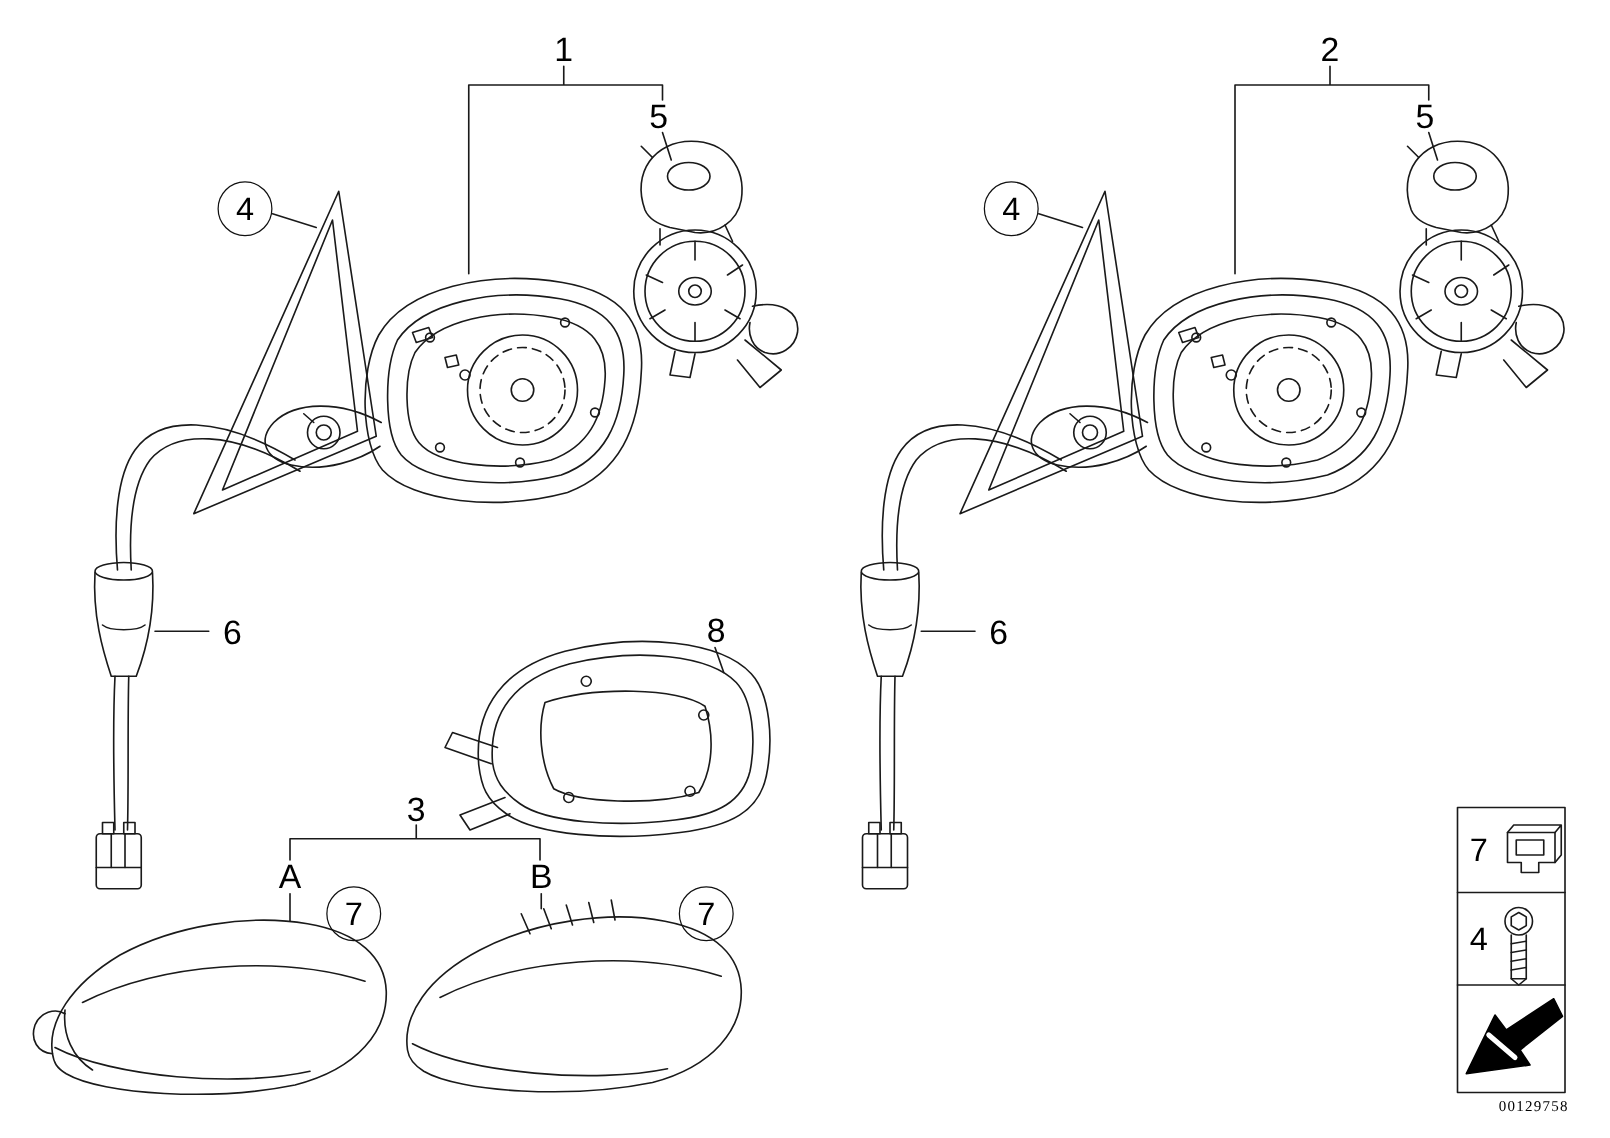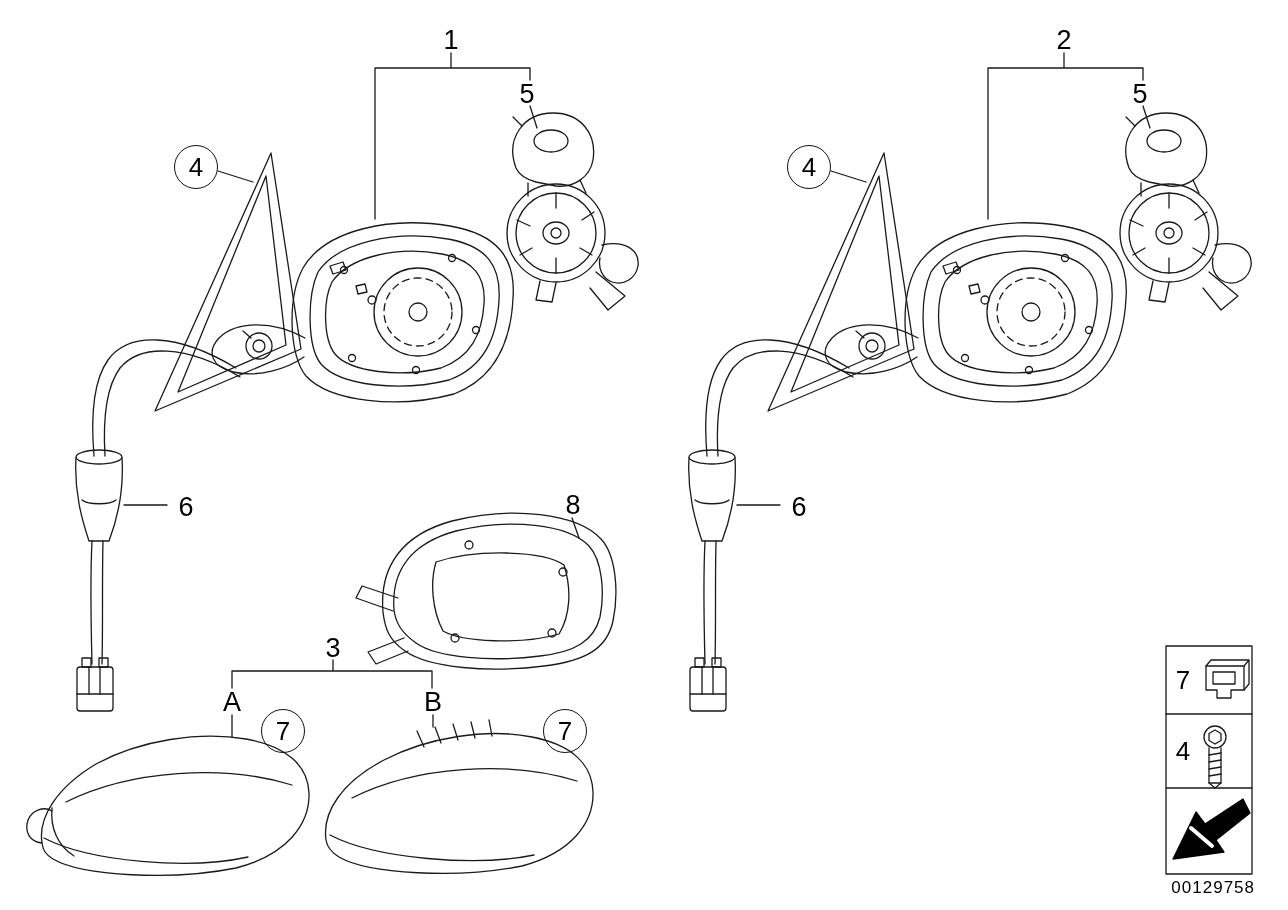--- a/index.html
+++ b/index.html
@@ -26,22 +26,23 @@
     border:1.7px solid #111;
     border-radius:50%;
     display:flex; align-items:center; justify-content:center;
     font-size:26px;
     background:transparent;
   }
   .legend-label { font-size:26px; }
   .part-number {
     position:absolute;
     right:33px; top:878px;
-    font-size:17px;
+    font-size:12px;
     letter-spacing:1px;
+    font-family:Liberation Serif, serif;
   }
 </style>
 </head>
 <body>
 
 <div class="stage">
 
   <svg class="art" width="1288" height="910" viewBox="0 0 1288 910" fill="none" stroke="#1a1a1a" stroke-width="1.3" stroke-linecap="round" stroke-linejoin="round">
 
     <g id="asm-left">

